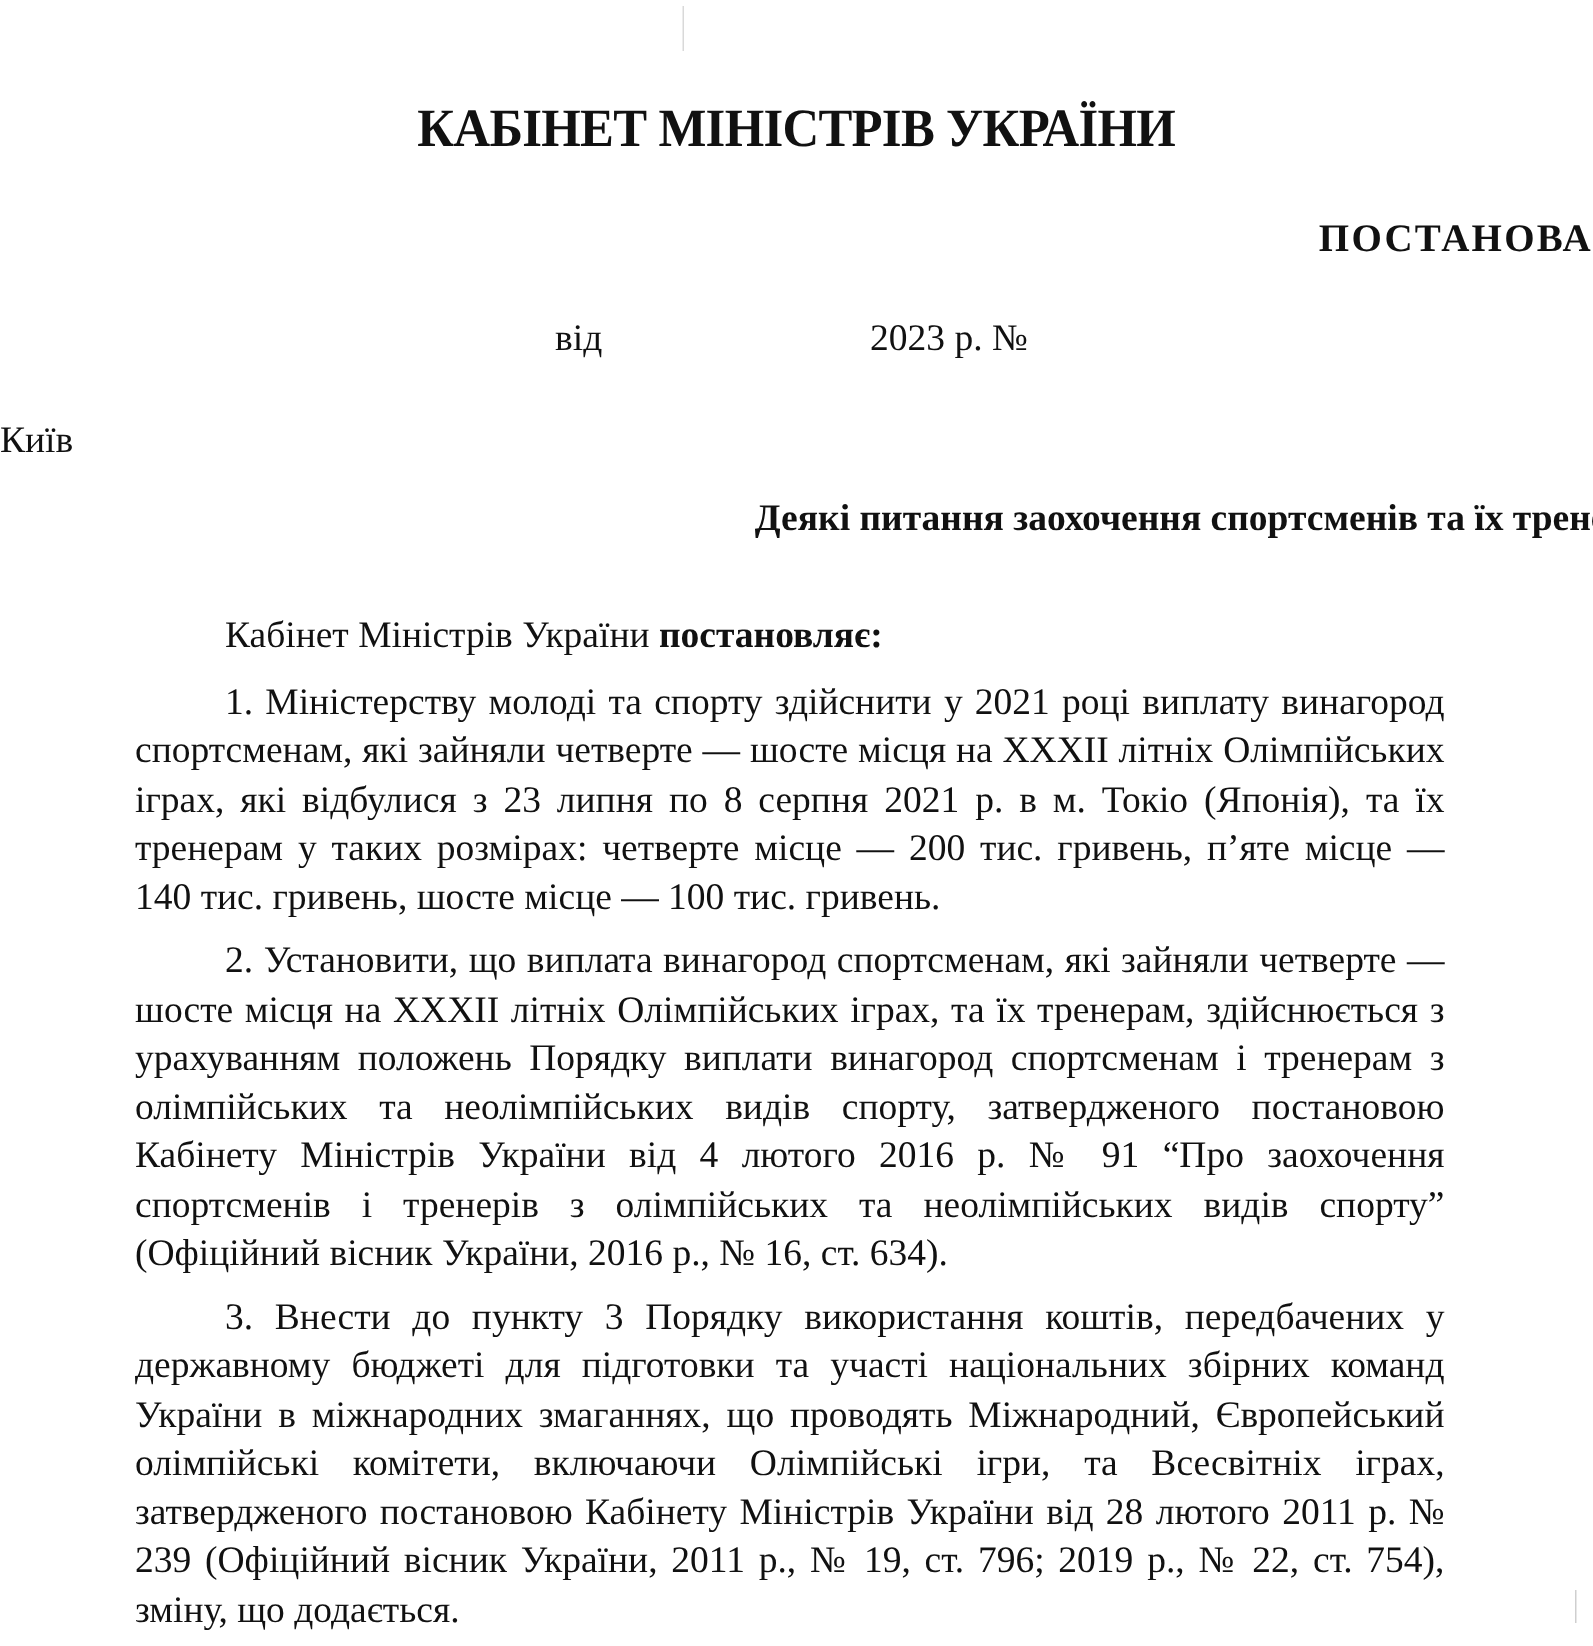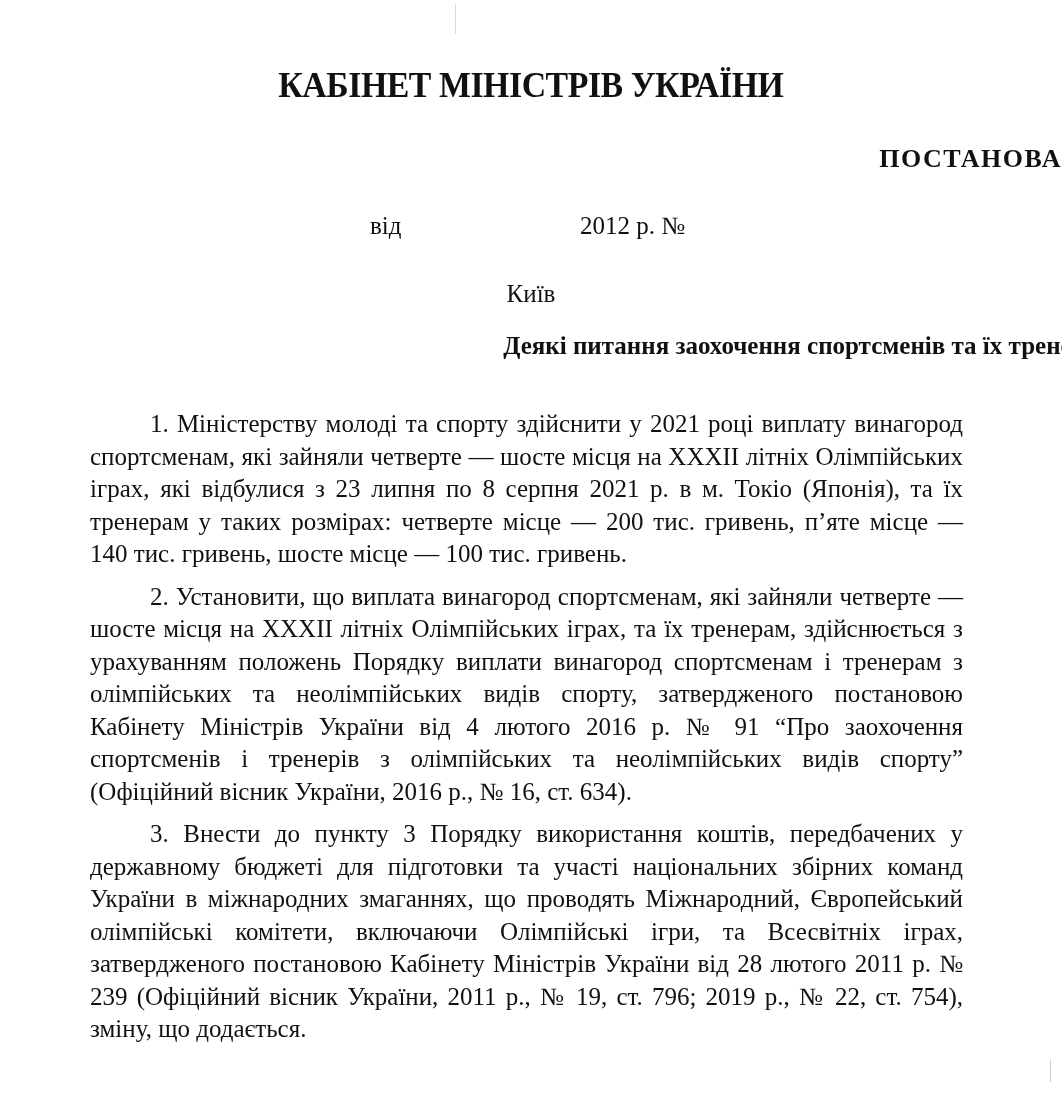--- a/index.html
+++ b/index.html
@@ -24,21 +24,21 @@
   .doc-type {
     position: absolute; left: 0; width: 1062px; top: 144px; text-align: right;
     font-weight: bold; font-size: 26px; letter-spacing: 1.5px;
   }
   .date-line {
     position: absolute; top: 212px; font-size: 25px;
   }
   .date-from { left: 342px; margin-left: 28px; }
   .date-year { left: 580px; }
   .city {
-    position: absolute; left: 0; width: 1062px; top: 280px; text-align: center;
+    position: absolute; left: 0; width: 1062px; top: 280px; text-align: left;
     font-size: 25px;
   }
   .subject {
     position: absolute; left: 0; width: 1062px; top: 330px; text-align: right;
     font-weight: bold; font-size: 25px; line-height: 32px; padding-left: 44px;
   }
   .body {
     position: absolute; left: 90px; width: 873px; top: 408px;
     font-size: 25px; line-height: 32.5px;
   }
@@ -53,25 +53,26 @@
 </head>
 <body>
 
 <div class="crease"></div>
 <div class="edge-mark"></div>
 
 <div class="org-title">КАБІНЕТ МІНІСТРІВ УКРАЇНИ</div>
 <div class="doc-type">ПОСТАНОВА</div>
 
 <div class="date-line date-from">від</div>
-<div class="date-line date-year">2012 р. №</div>
+<div class="date-line date-year">2023 р. №</div>
 
 <div class="city">Київ</div>
 
 <div class="subject">
   <div>Деякі питання заохочення спортсменів та їх тренерів</div>
 </div>
 
 <div class="body">
+  <p class="intro"><span>Кабінет Міністрів України </span><span class="bold">постановляє:</span></p>
   <p class="para">1. Міністерству молоді та спорту здійснити у 2021 році виплату винагород спортсменам, які зайняли четверте — шосте місця на XXXII літніх Олімпійських іграх, які відбулися з 23 липня по 8 серпня 2021 р. в м. Токіо (Японія), та їх тренерам у таких розмірах: четверте місце — 200 тис. гривень, п’яте місце — 140 тис. гривень, шосте місце — 100 тис. гривень.</p>
   <p class="para">2. Установити, що виплата винагород спортсменам, які зайняли четверте — шосте місця на XXXII літніх Олімпійських іграх, та їх тренерам, здійснюється з урахуванням положень Порядку виплати винагород спортсменам і тренерам з олімпійських та неолімпійських видів спорту, затвердженого постановою Кабінету Міністрів України від 4 лютого 2016 р. № 91 “Про заохочення спортсменів і тренерів з олімпійських та неолімпійських видів спорту” (Офіційний вісник України, 2016 р., № 16, ст. 634).</p>
   <p class="para">3. Внести до пункту 3 Порядку використання коштів, передбачених у державному бюджеті для підготовки та участі національних збірних команд України в міжнародних змаганнях, що проводять Міжнародний, Європейський олімпійські комітети, включаючи Олімпійські ігри, та Всесвітніх іграх, затвердженого постановою Кабінету Міністрів України від 28 лютого 2011 р. № 239 (Офіційний вісник України, 2011 р., № 19, ст. 796; 2019 р., № 22, ст. 754), зміну, що додається.</p>
 </div>
 
 </body></html>

